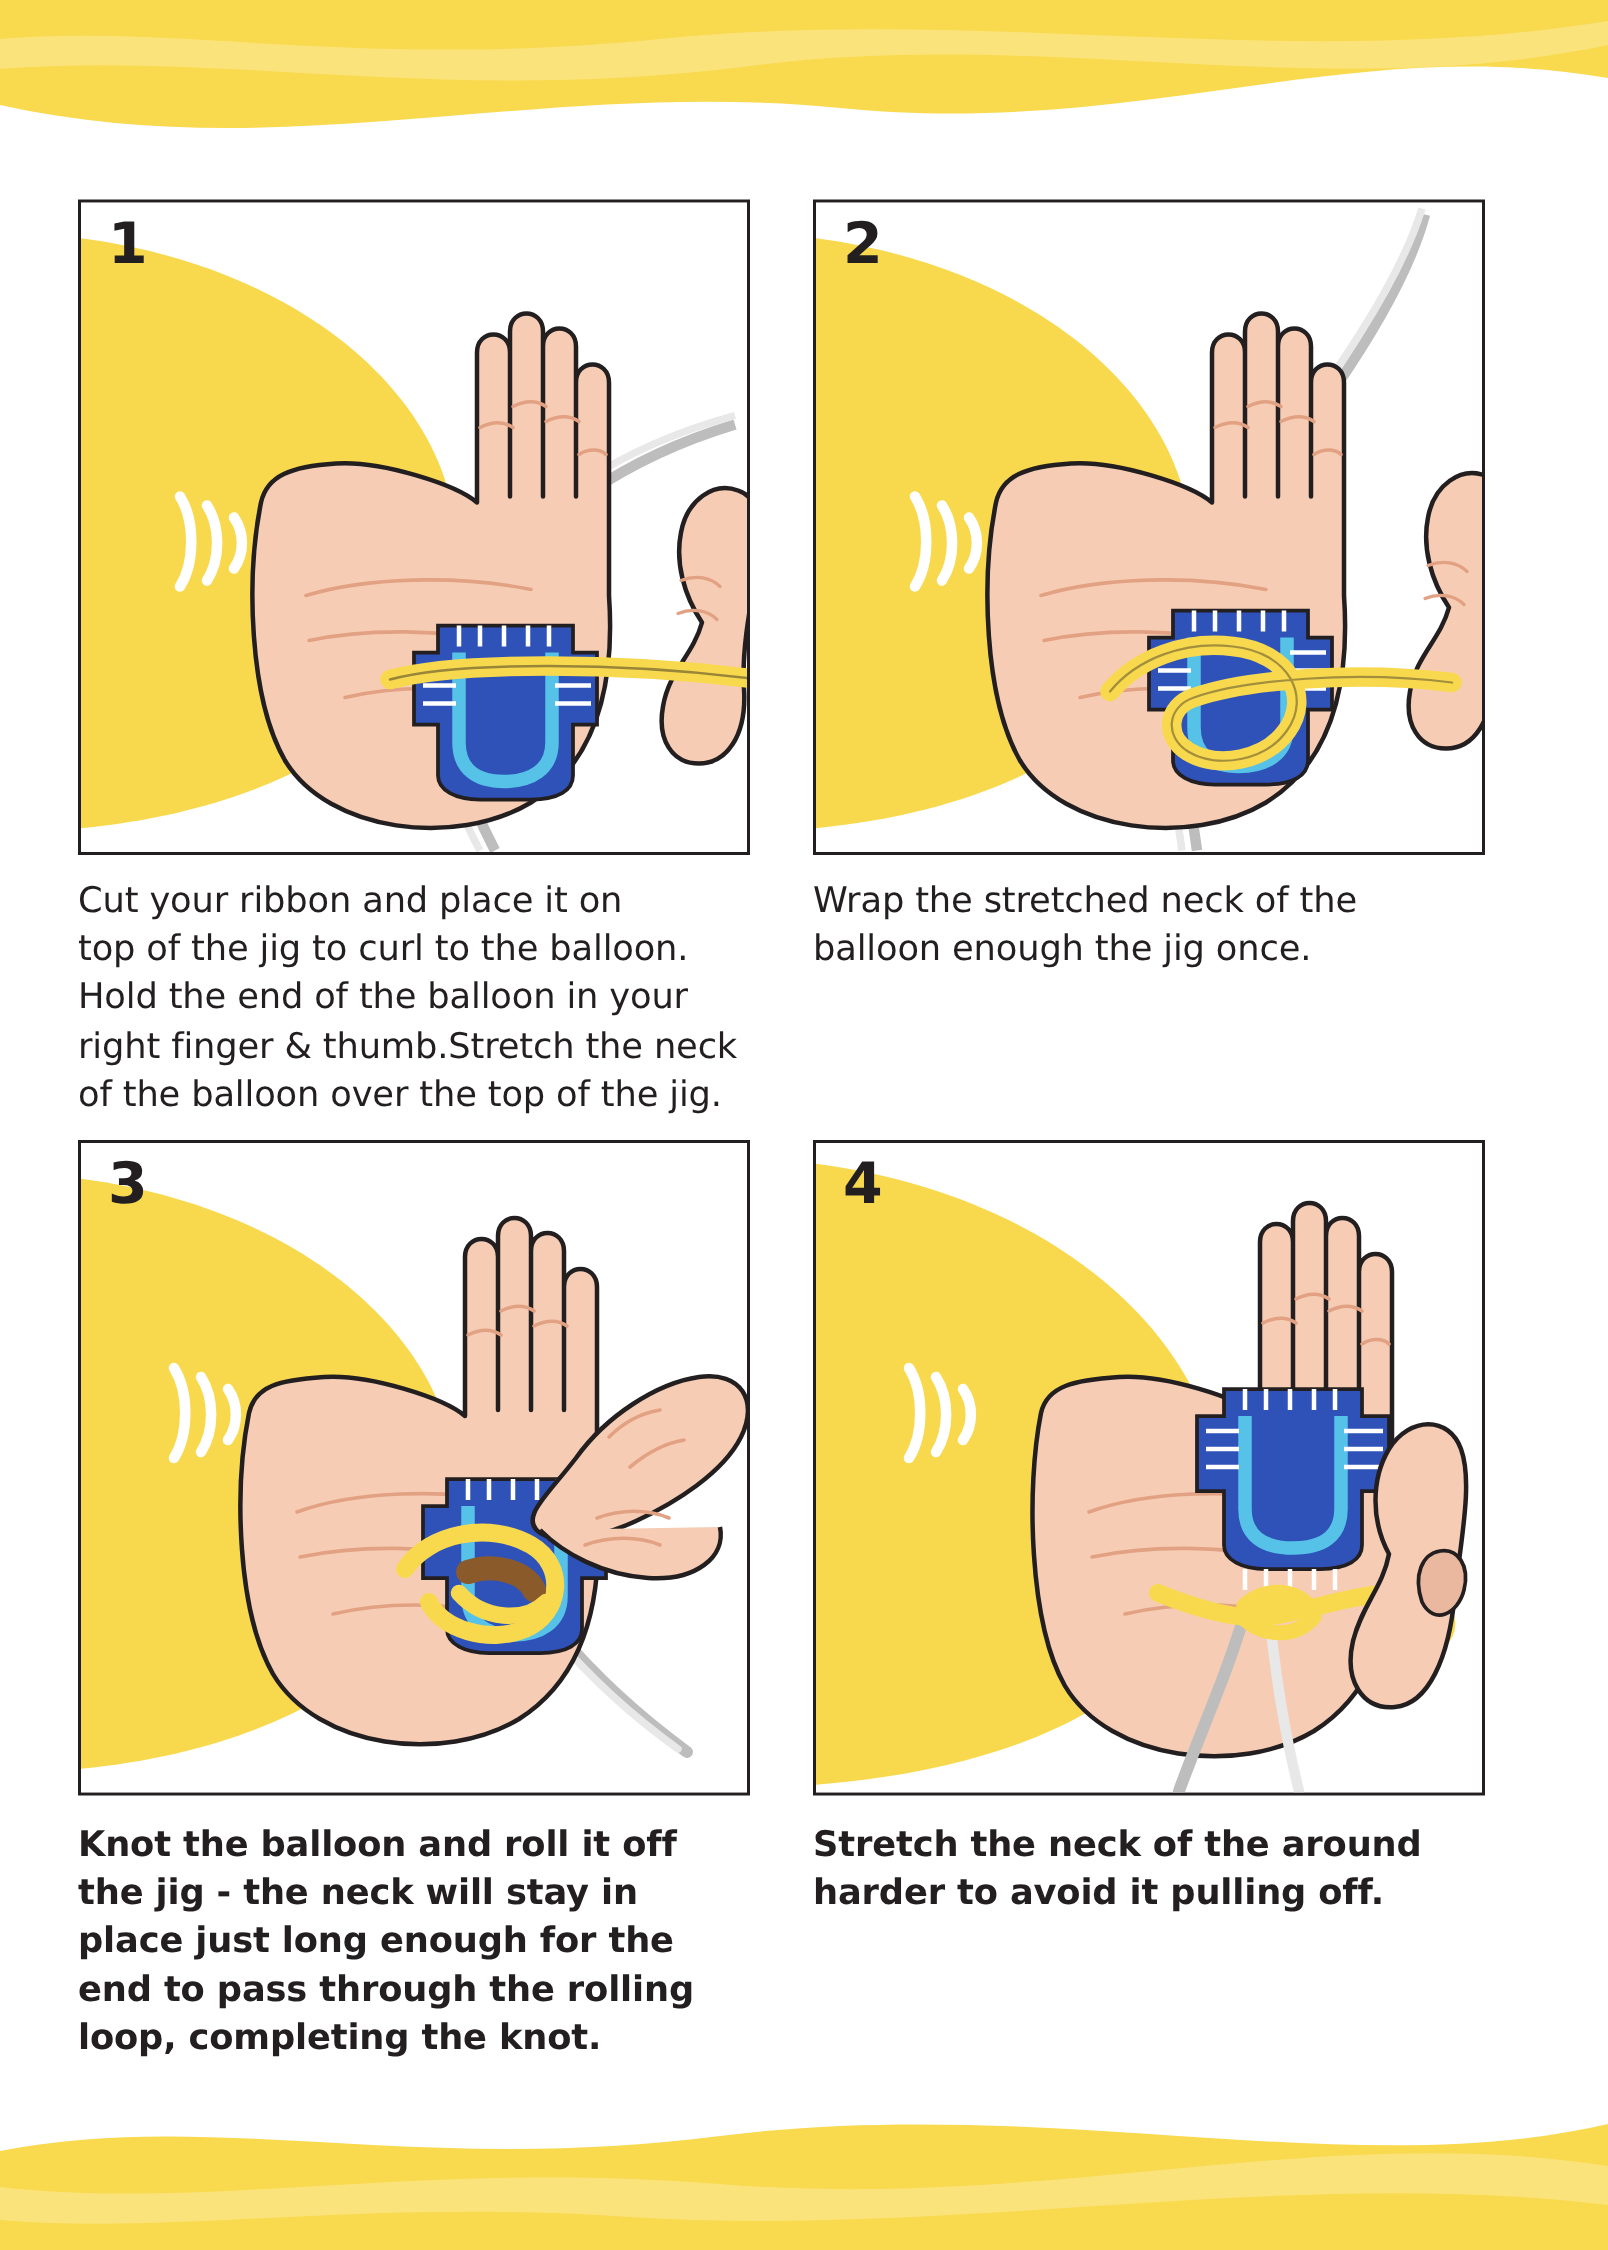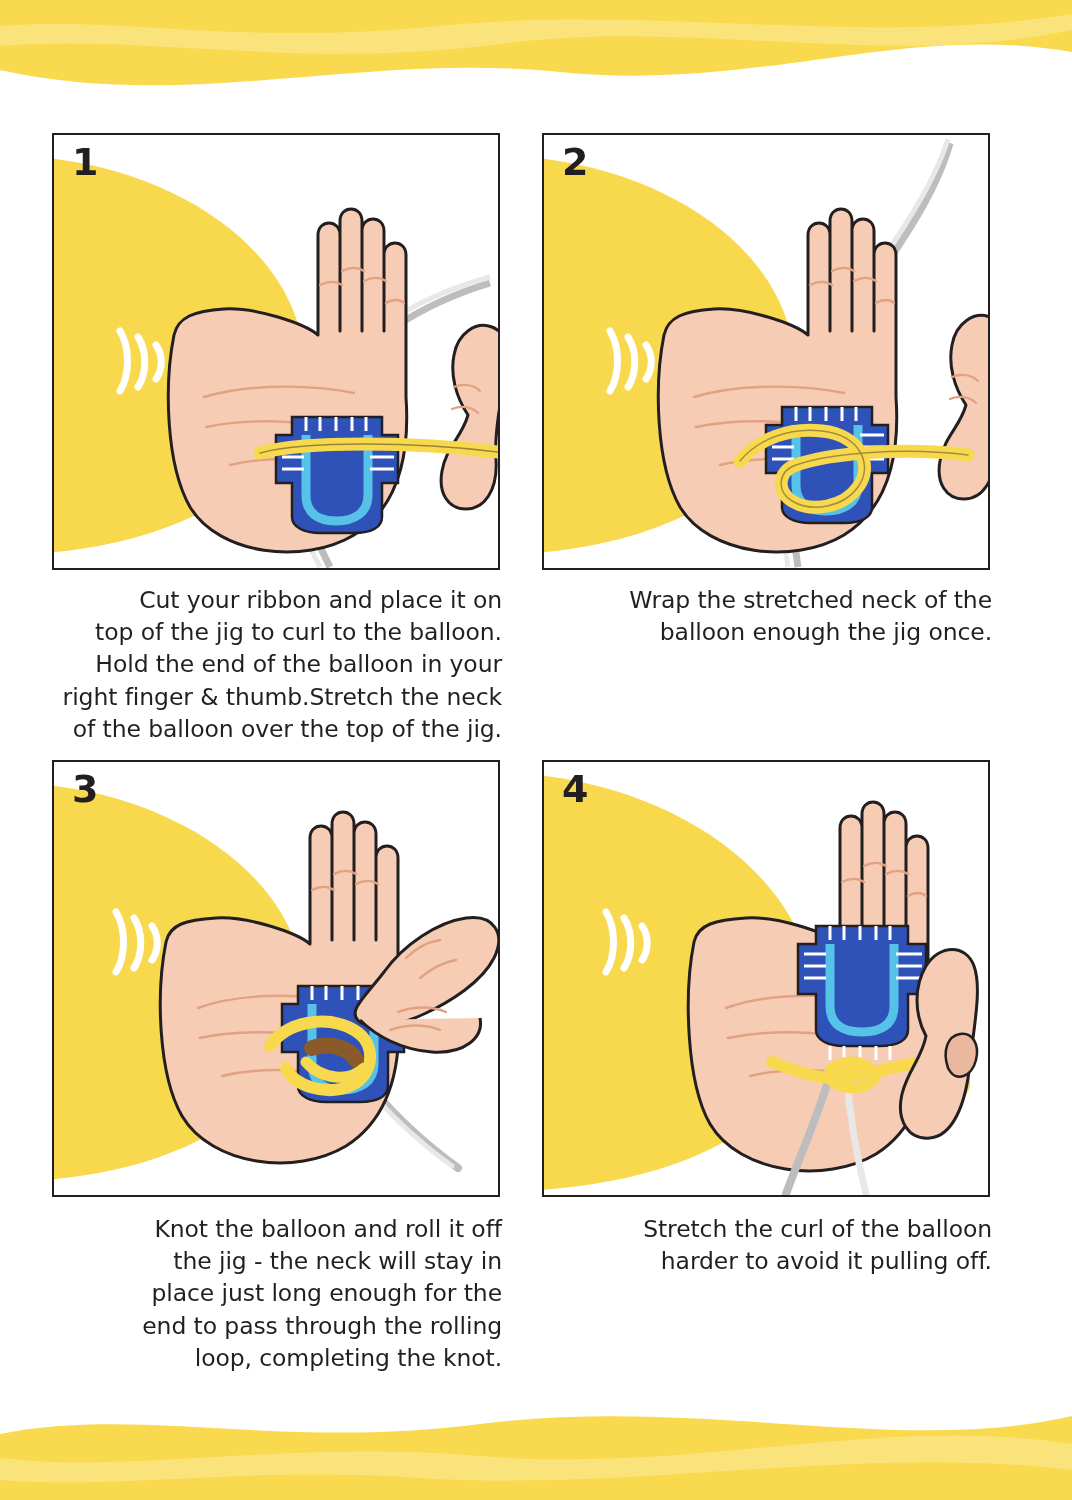--- a/index.html
+++ b/index.html
@@ -68,23 +68,22 @@
     z-index: 5;
   }
   .caption {
     margin-top: 14px;
     font-family: "DejaVu Sans", sans-serif;
     font-size: 23.5px;
     line-height: 1.37;
     color: #231f20;
     letter-spacing: -0.1px;
     white-space: pre-line;
-    text-align: right;
-  }
-  .row2 .caption { margin-top: 16px; }
+  }
+  .row2 .caption { margin-top: 16px; font-weight: bold; }
 </style>
 </head>
 <body>
 
 <div class="sheet">
 
   <div class="wave-top">
     <svg width="1072" height="130" viewBox="0 0 1072 130" preserveAspectRatio="none">
       <rect x="0" y="0" width="1072" height="130" fill="#ffffff"></rect>
       <path d="M0,0 L1072,0 L1072,52 C900,22 760,92 560,72 C360,52 190,112 0,70 Z" fill="#f9d94e"></path>
@@ -317,18 +316,18 @@
                    C422,330 410,338 398,332 C388,327 388,314 398,308" stroke="#f8d94e" stroke-width="12" fill="none" stroke-linecap="round"></path>
           <path d="M288,310 C300,300 316,300 326,310" stroke="#f8d94e" stroke-width="16" fill="none" stroke-linecap="round"></path>
           <path d="M284,316 C298,330 320,330 332,316" stroke="#f8d94e" stroke-width="10" fill="none" stroke-linecap="round"></path>
 
           <path d="M404,250 C392,228 392,200 404,180 C418,158 444,158 452,180
                    C460,202 452,240 448,276 C444,320 430,350 408,352 C386,354 374,334 380,308
                    C386,284 400,272 404,250 Z" transform="translate(-22,24)" fill="#f6cdb4" stroke="#231f20" stroke-width="3" stroke-linejoin="round"></path>
           <path d="M404,306 C398,288 404,274 416,272 C428,270 436,282 432,298 C428,314 412,322 404,306 Z" fill="#eab79f" stroke="#231f20" stroke-width="2.5"></path>
         </svg>
       </div>
-      <div class="caption">Stretch the curl of the balloon
+      <div class="caption">Stretch the neck of the around
 harder to avoid it pulling off.</div>
     </div>
 
   </div>
 </div>
 
 </body></html>

